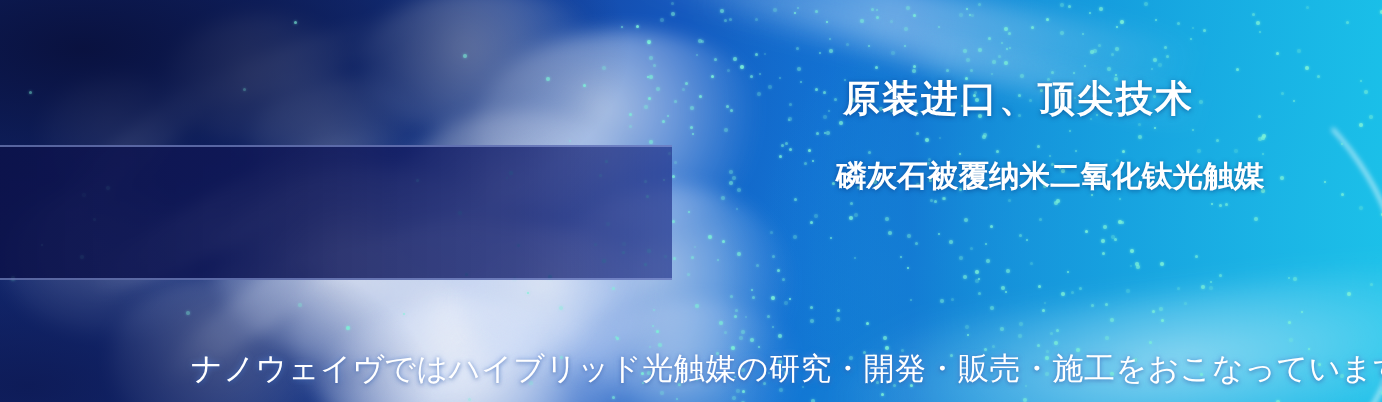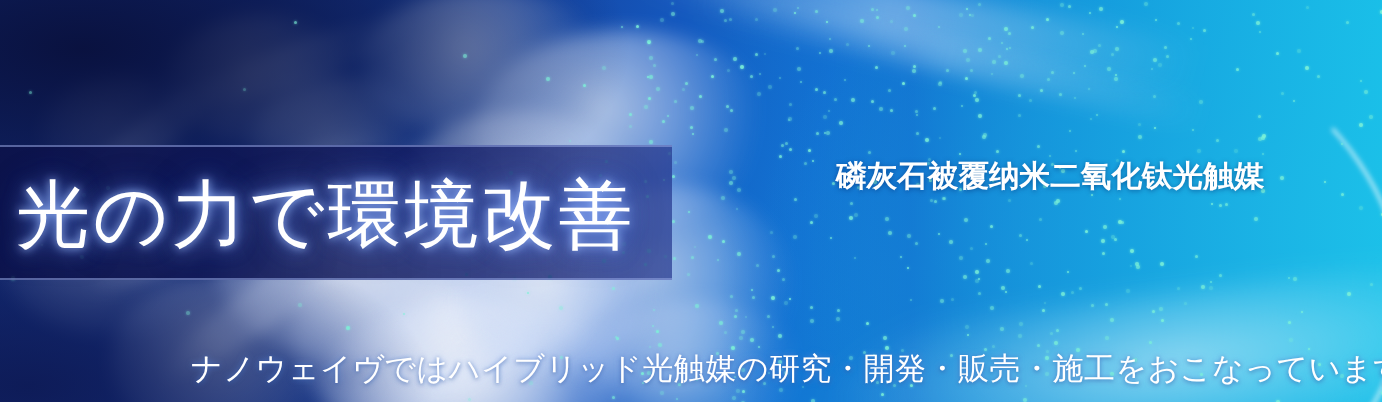--- a/index.html
+++ b/index.html
@@ -839,20 +839,20 @@
       <span style="left: 1049.3px; top: 155.4px; width: 2px; height: 2px; opacity: 0.44; background: rgb(125, 243, 216);"></span>
       <span style="left: 1026.4px; top: 238.5px; width: 2px; height: 2px; opacity: 0.7; background: rgb(125, 243, 216);"></span>
       <span style="left: 976.9px; top: 168.3px; width: 3px; height: 3px; opacity: 0.47; background: rgb(125, 243, 216);"></span>
       <span style="left: 1050.4px; top: 331.8px; width: 3px; height: 3px; opacity: 0.34; background: rgb(125, 243, 216);"></span>
       <span style="left: 1025.1px; top: 385px; width: 2px; height: 2px; opacity: 0.29; background: rgb(125, 243, 216);"></span>
       <span style="left: 779.3px; top: 77.1px; width: 2px; height: 2px; opacity: 0.38; background: rgb(125, 243, 216);"></span>
     </div>
 
   <div class="title-band"></div>
 
-  <div class="headline">光の力で環境改善</div>
-
+
+  <div class="cn-line1">原装进口、顶尖技术</div>
 
   <div class="cn-line2">磷灰石被覆纳米二氧化钛光触媒</div>
 
   <div class="subline">ナノウェイヴではハイブリッド光触媒の研究・開発・販売・施工をおこなっています</div>
 
 </div>
 
 </body></html>

